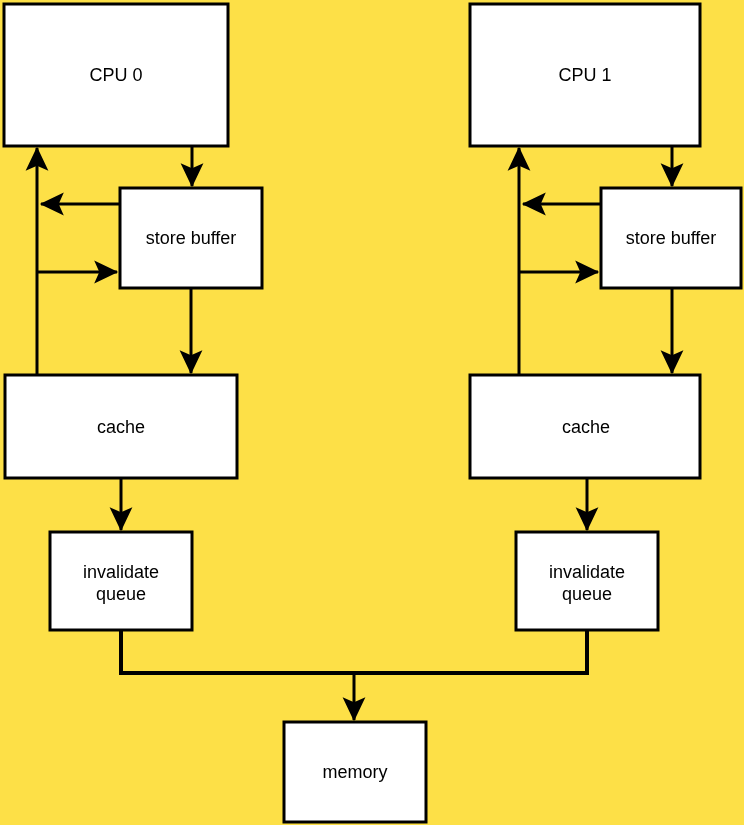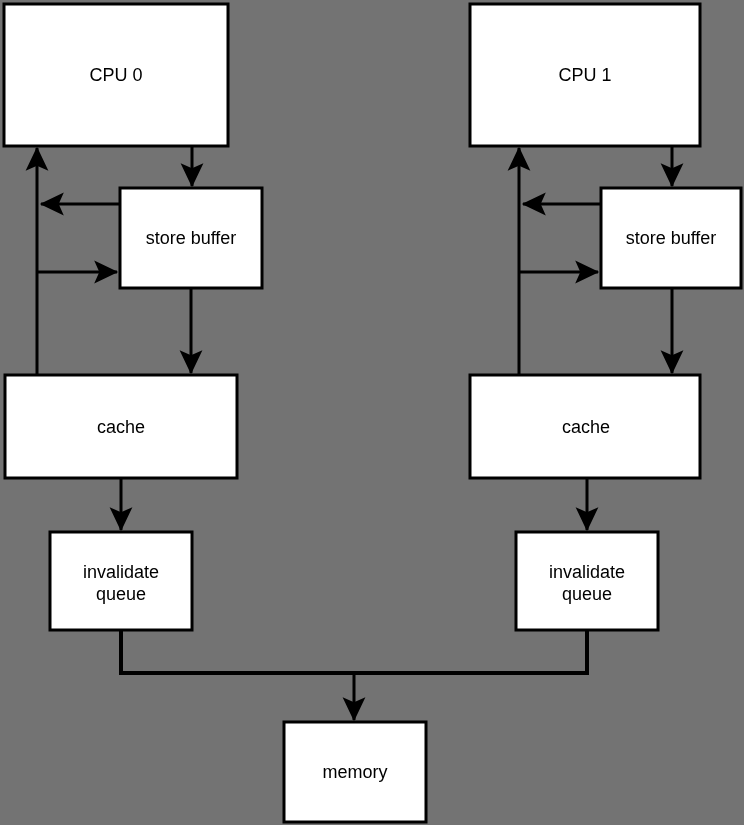--- a/index.html
+++ b/index.html
@@ -10,21 +10,21 @@
   body {
     width: 744px;
     height: 825px;
     overflow: hidden;
     font-family: "Liberation Sans", sans-serif;
   }
   #diagram-root {
     position: relative;
     width: 744px;
     height: 825px;
-    background: #737373;
+    background: #fde047;
   }
   svg#arch-svg {
     display: block;
     width: 744px;
     height: 825px;
   }
   .node-box {
     fill: #ffffff;
     stroke: #000000;
     stroke-width: 3;

